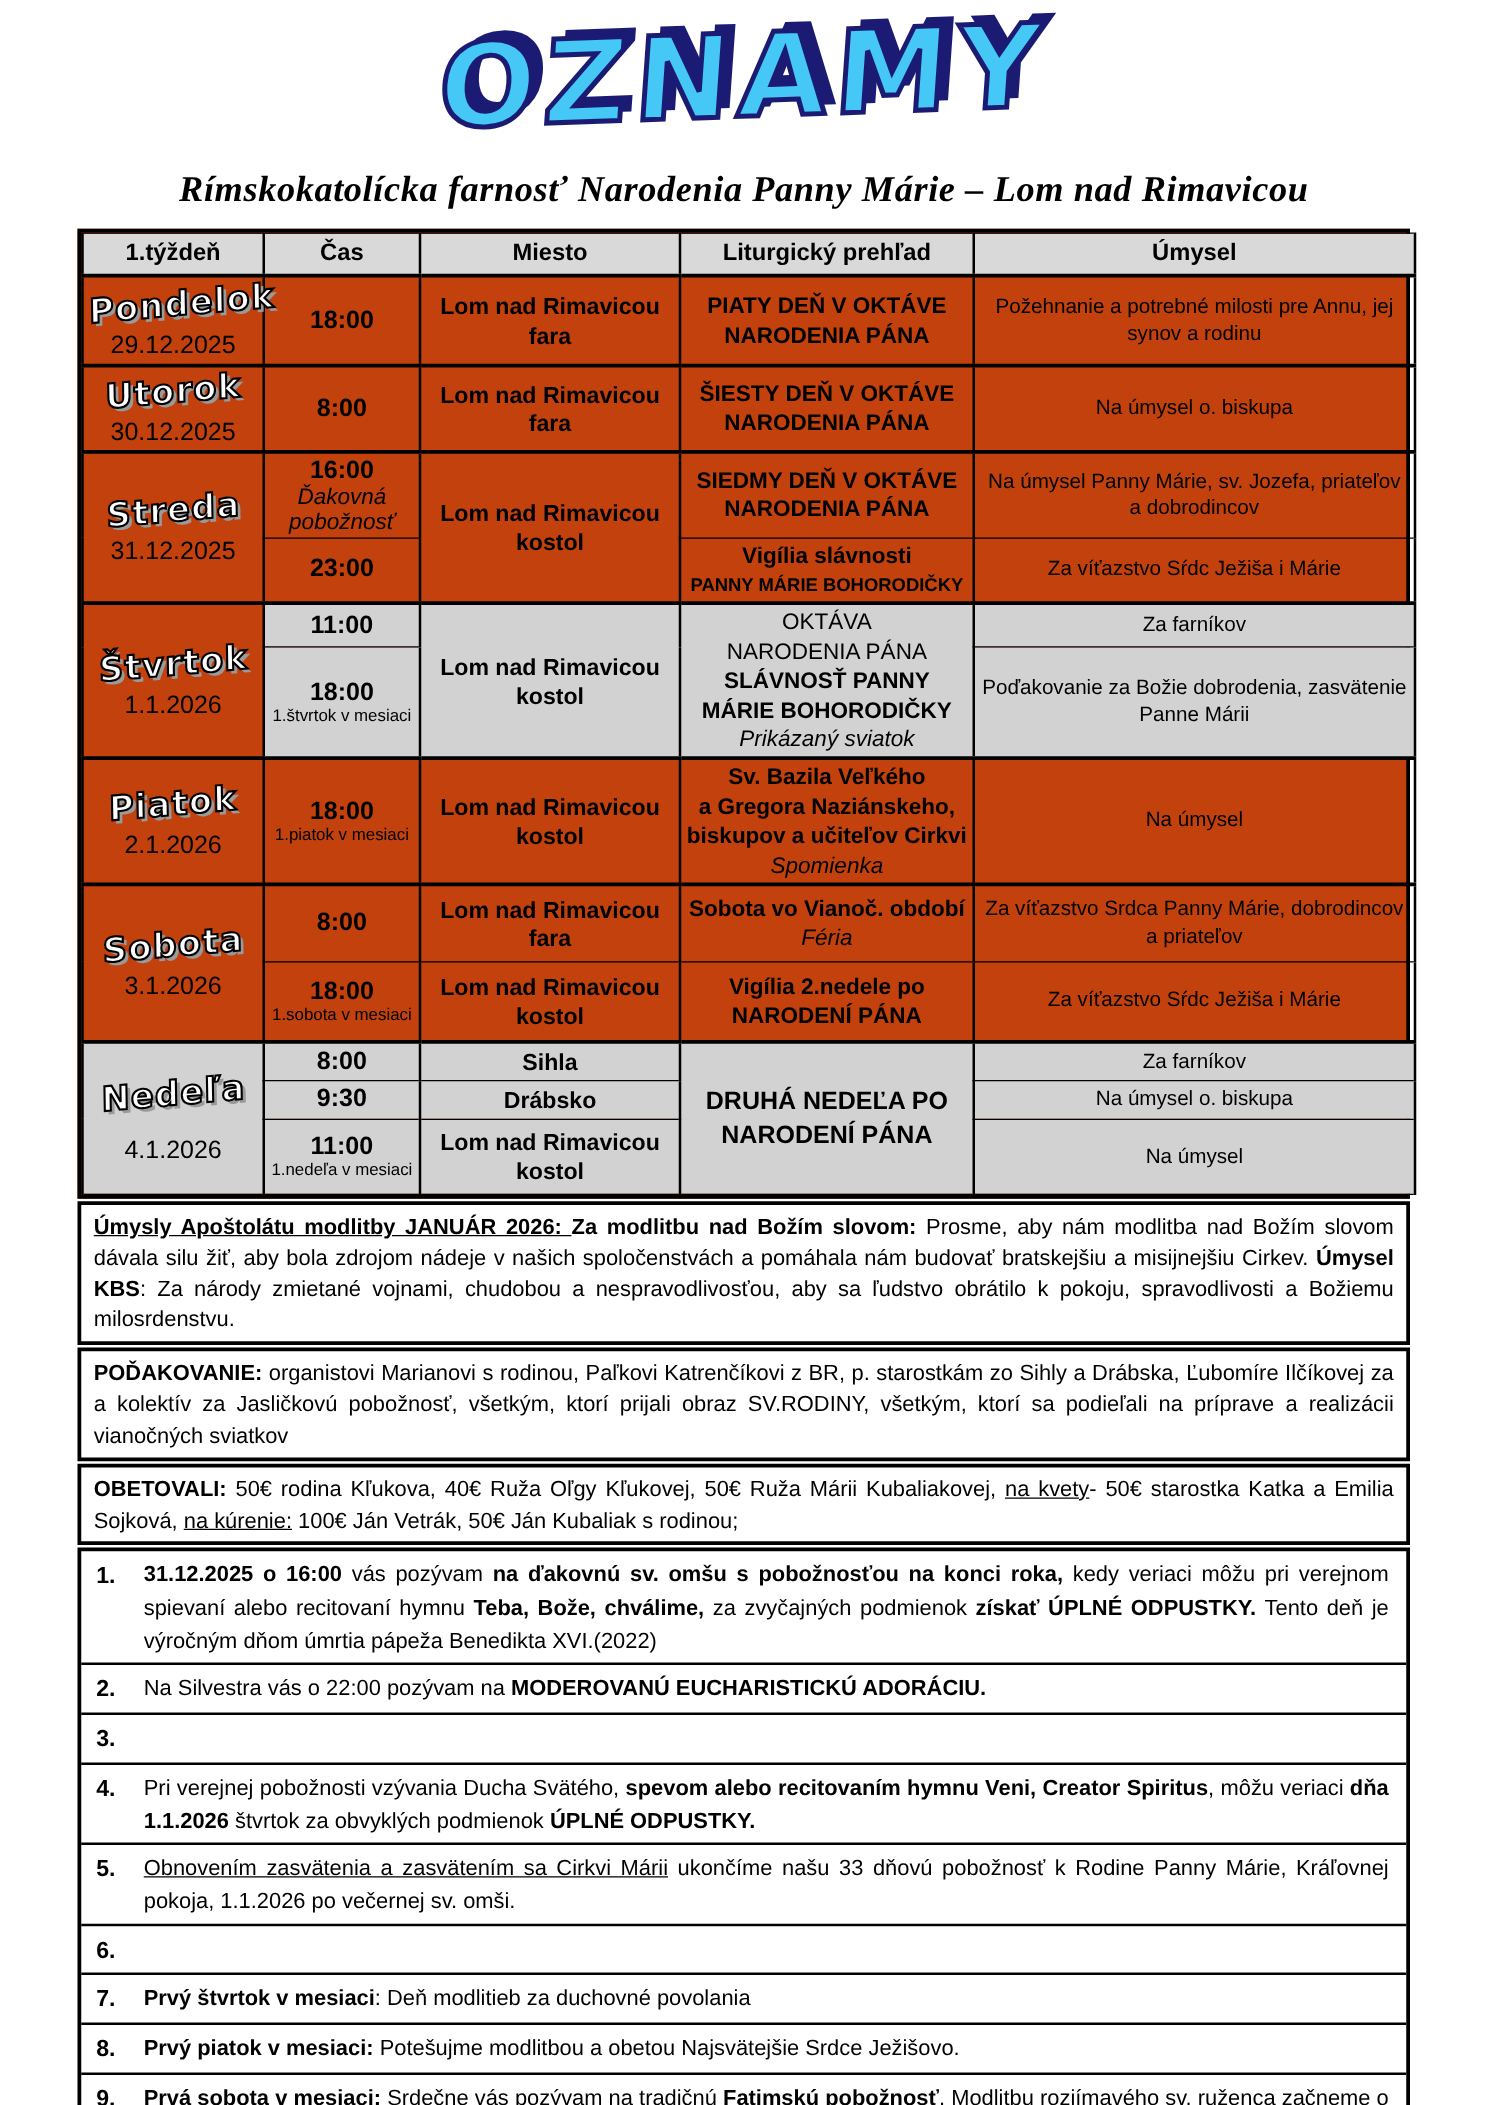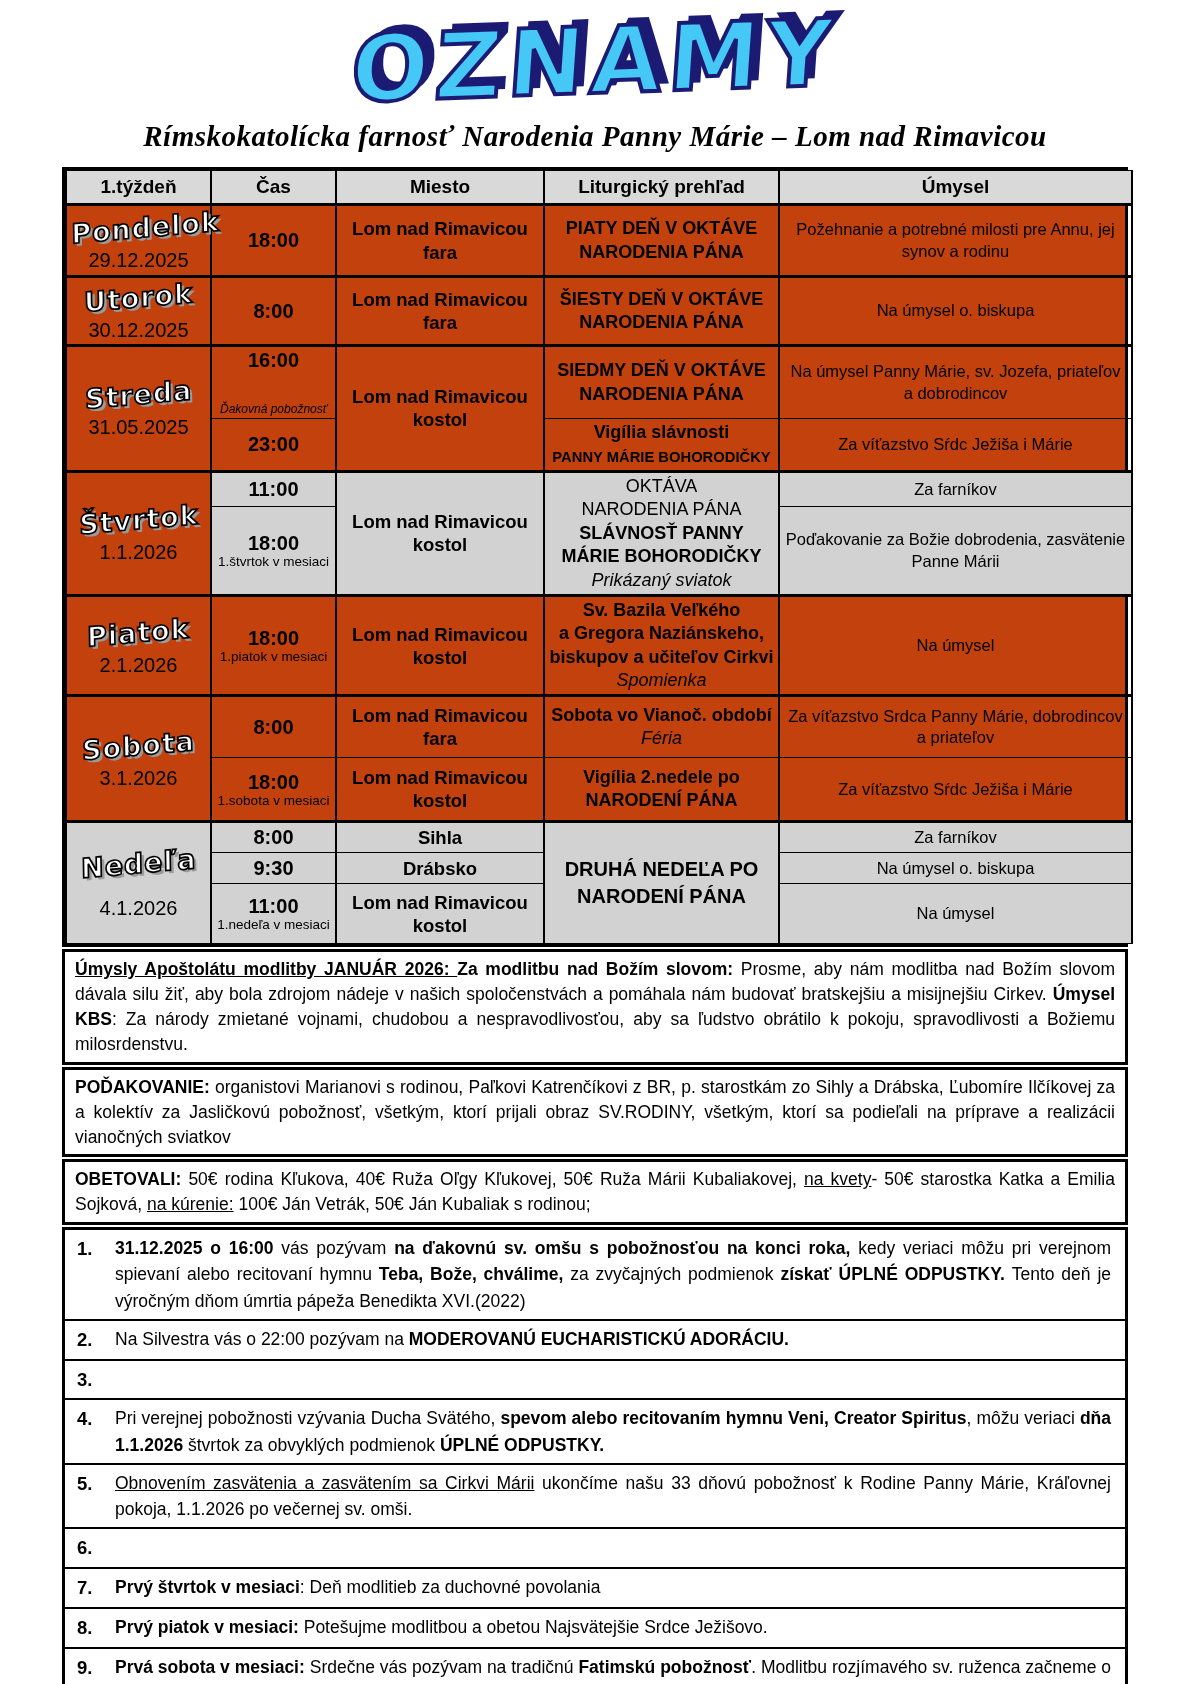--- a/index.html
+++ b/index.html
@@ -19,41 +19,41 @@
     -webkit-text-stroke:4px #1b1b74;
     text-shadow:9px -7px 0 #1b1b74;
     transform:rotate(-2deg) skewX(-6deg);
     line-height:1.0;
   }
   .subtitle {
     text-align:center;
     font-family:"Liberation Serif", serif;
     font-weight:700; font-style:italic;
     font-size:29px;
-    margin-top:2px;
+    margin-top:18px;
     letter-spacing:0.5px;
   }
 
   
   .tbl-wrap { width:1066px; margin:14px auto 0 auto; border:3px solid #000; background:#c2410c; }
   table.sched { border-collapse:collapse; width:100%; table-layout:fixed; }
   .sched th, .sched td {
     border-left:2px solid #000; border-right:2px solid #000;
     border-top:1.5px solid #000; border-bottom:1.5px solid #000;
     padding:2px 4px; text-align:center; vertical-align:middle;
   }
   .sched th { background:#d9d9d9; font-size:19px; height:34px; }
   .gt { border-top:3px solid #000 !important; }
   .gray { background:#d2d2d2; }
   .col-day{width:145px;} .col-time{width:125px;} .col-place{width:208px;} .col-lit{width:235px;} .col-um{width:353px;}
 
   .pre { white-space:pre-line;margin-top:20px; }
   .t { font-size:20px; font-weight:700; line-height:1.15; }
   .note { font-size:13.5px; font-weight:400; line-height:1.1; display:block; }
-  .note.i { font-style:italic; font-size:12px;margin-top:31px; }
+  .note.i { font-style:italic; font-size:18px; }
   .place { font-weight:700; font-size:18.5px; line-height:1.25; }
   .lit { font-size:18px; line-height:1.3; }
   .lit-big { font-size:20px; font-weight:700; line-height:1.35; }
   .um { font-size:16.5px; line-height:1.3; }
 
   .day-cell { padding:4px 2px; }
   .wordart-day {
     display:inline-block;
     font-family:"DejaVu Sans", sans-serif;
     font-weight:800;
@@ -133,21 +133,21 @@
         <td class="gt place pre">Lom nad Rimavicou
 fara</td>
         <td class="gt lit pre"><span class="b">ŠIESTY DEŇ V OKTÁVE
 NARODENIA PÁNA</span></td>
         <td class="gt um">Na úmysel o. biskupa</td>
       </tr>
 
       <tr>
         <td class="day-cell gt" rowspan="2">
           <span class="wordart-day">Streda</span>
-          <div class="day-date">31.05.2025</div>
+          <div class="day-date">31.12.2025</div>
         </td>
         <td class="gt" style="height:56px">
           <span class="t">16:00</span>
           <span class="note i">Ďakovná pobožnosť</span>
         </td>
         <td class="gt place pre" rowspan="2">Lom nad Rimavicou
 kostol</td>
         <td class="gt lit pre"><span class="b">SIEDMY DEŇ V OKTÁVE
 NARODENIA PÁNA</span></td>
         <td class="gt um">Na úmysel Panny Márie, sv. Jozefa, priateľov a dobrodincov</td>

